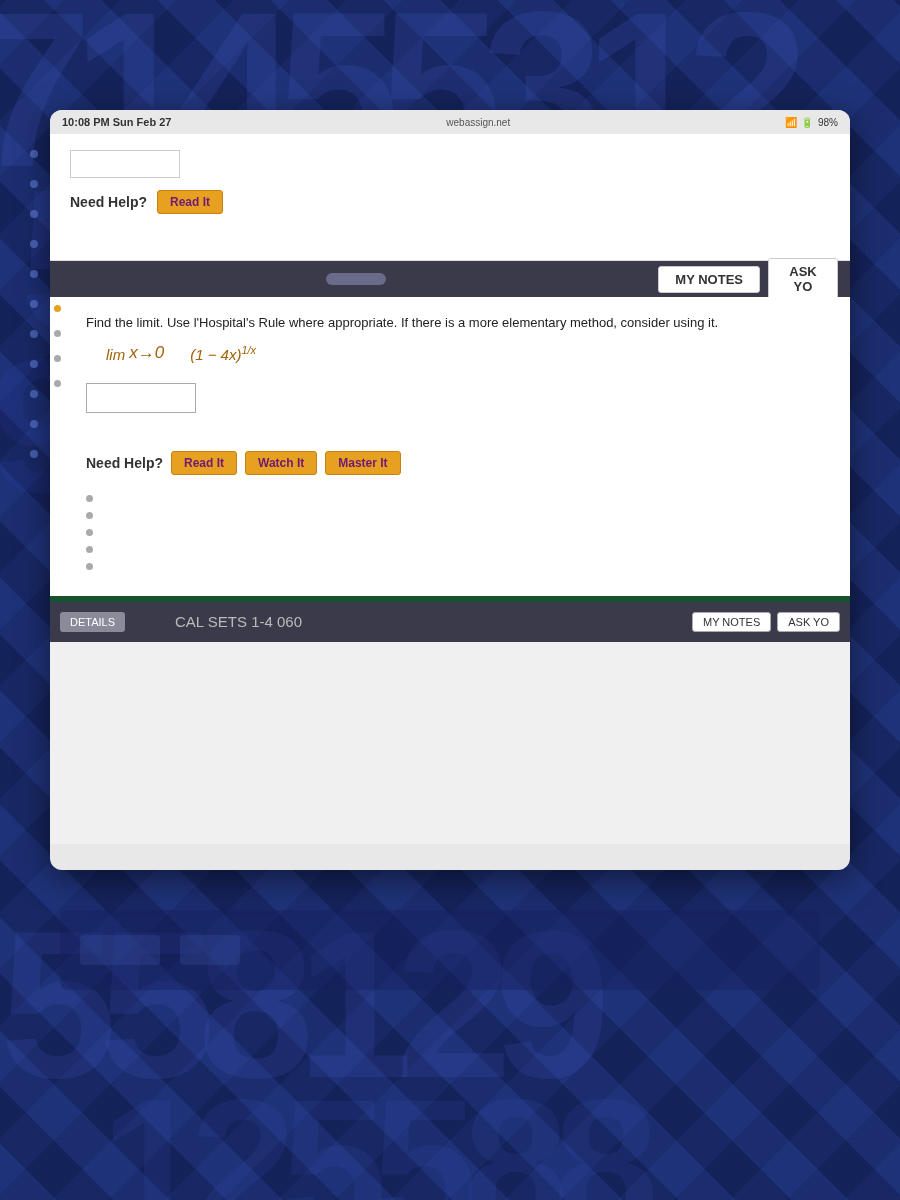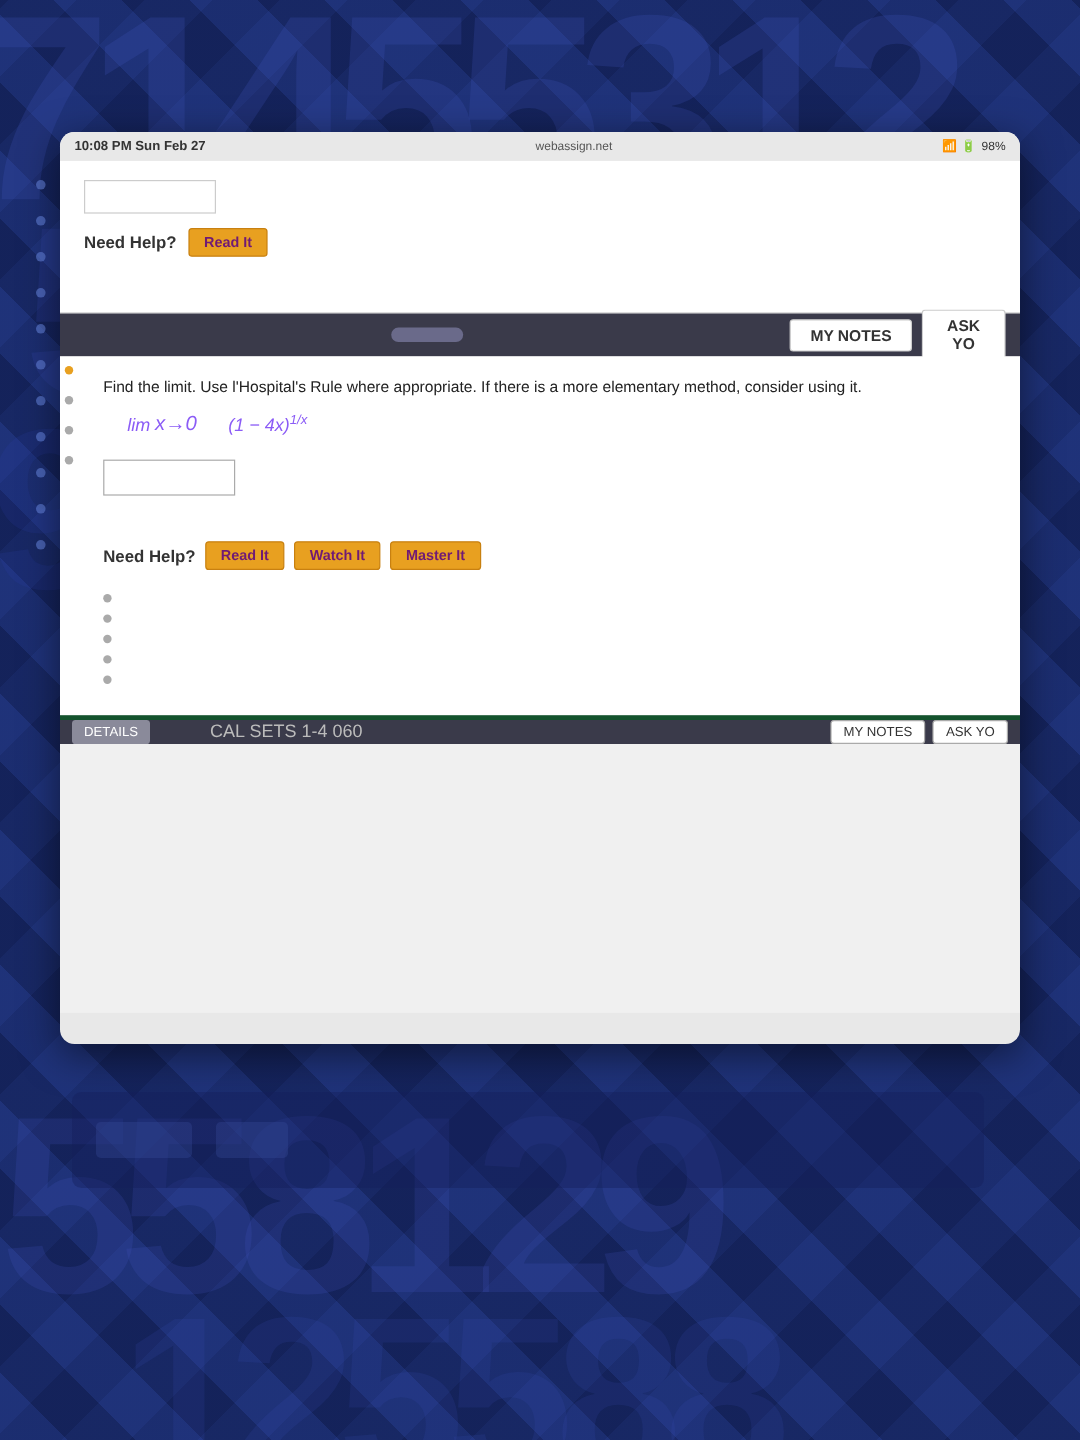--- a/index.html
+++ b/index.html
@@ -163,33 +163,33 @@
       cursor: pointer;
       
       overflow: hidden;
       max-width: 70px;
     }
 
     
     .problem-section {
       background: white;
       padding: 16px 20px;
-      border-bottom: 4px solid #14532d;
+      border-bottom: 6px solid #14532d;
     }
 
     .problem-text {
       font-size: 13px;
       color: #222;
       line-height: 1.5;
       margin-bottom: 10px;
     }
 
     .math-expression {
       font-size: 14px;
-      color: #8b5cf6;
+      color: #a16207;
       margin: 8px 0 8px 20px;
       font-style: italic;
     }
 
     .math-lim {
       display: inline-flex;
       align-items: flex-end;
       gap: 2px;
     }
 
@@ -203,21 +203,21 @@
 
     .need-help-row-2 {
       display: flex;
       align-items: center;
       gap: 8px;
       margin-top: 12px;
     }
 
     .bottom-dark-bar {
       background: #3a3a4a;
-      height: 20px;
+      height: 40px;
       display: flex;
       align-items: center;
       justify-content: flex-end;
       padding: 0 10px;
       gap: 6px;
     }
 
     .btn-gray {
       background: #8a8a9a;
       color: white;

